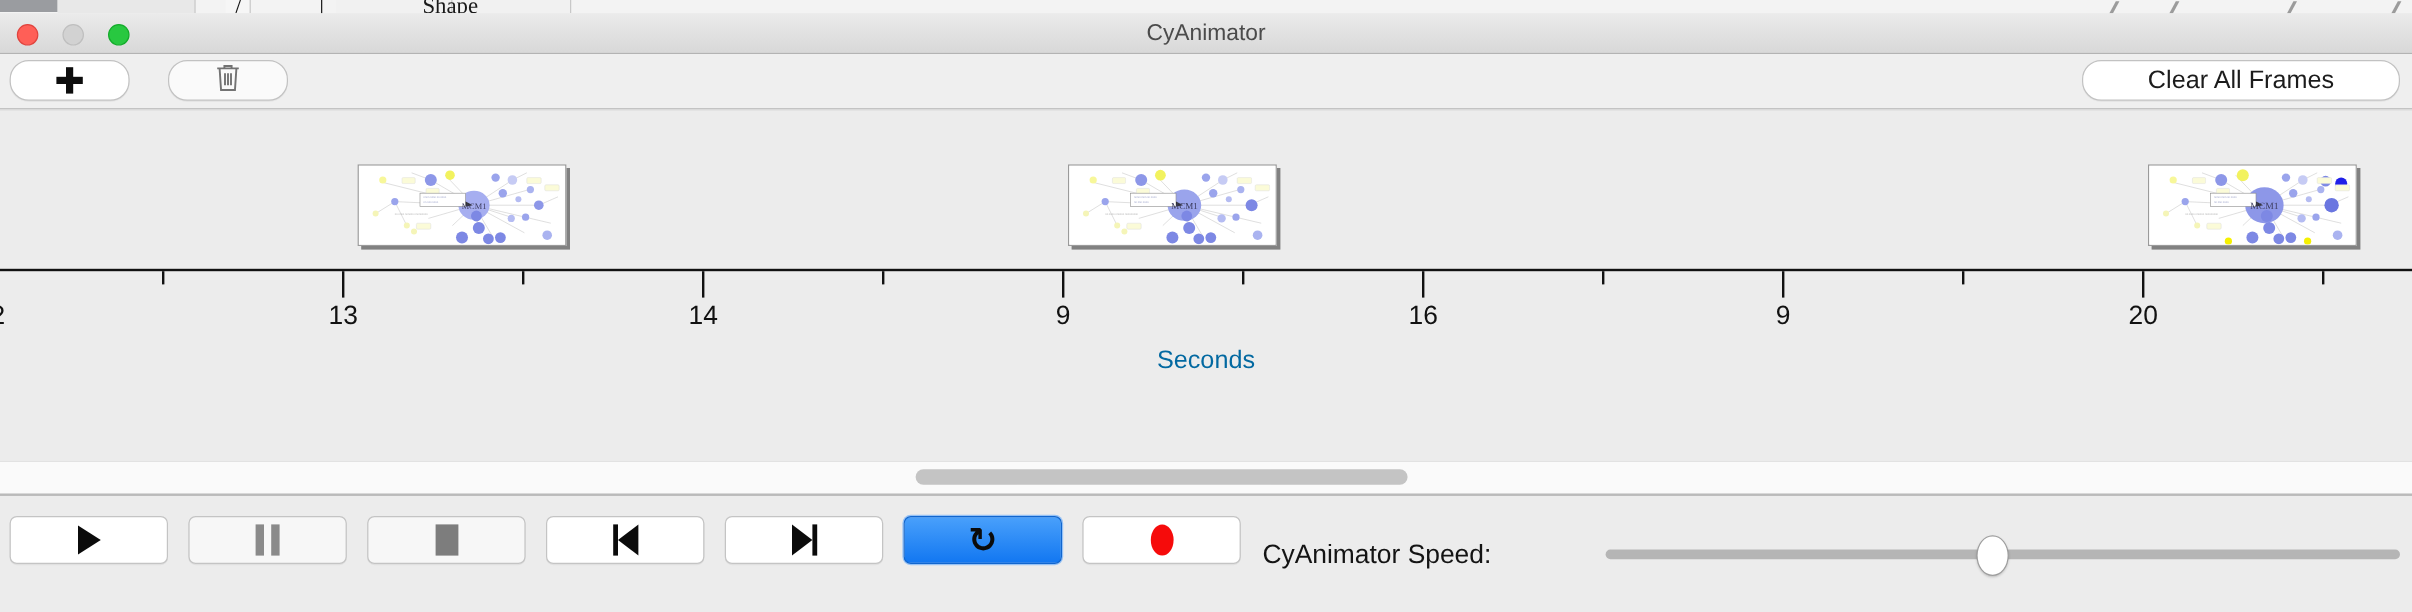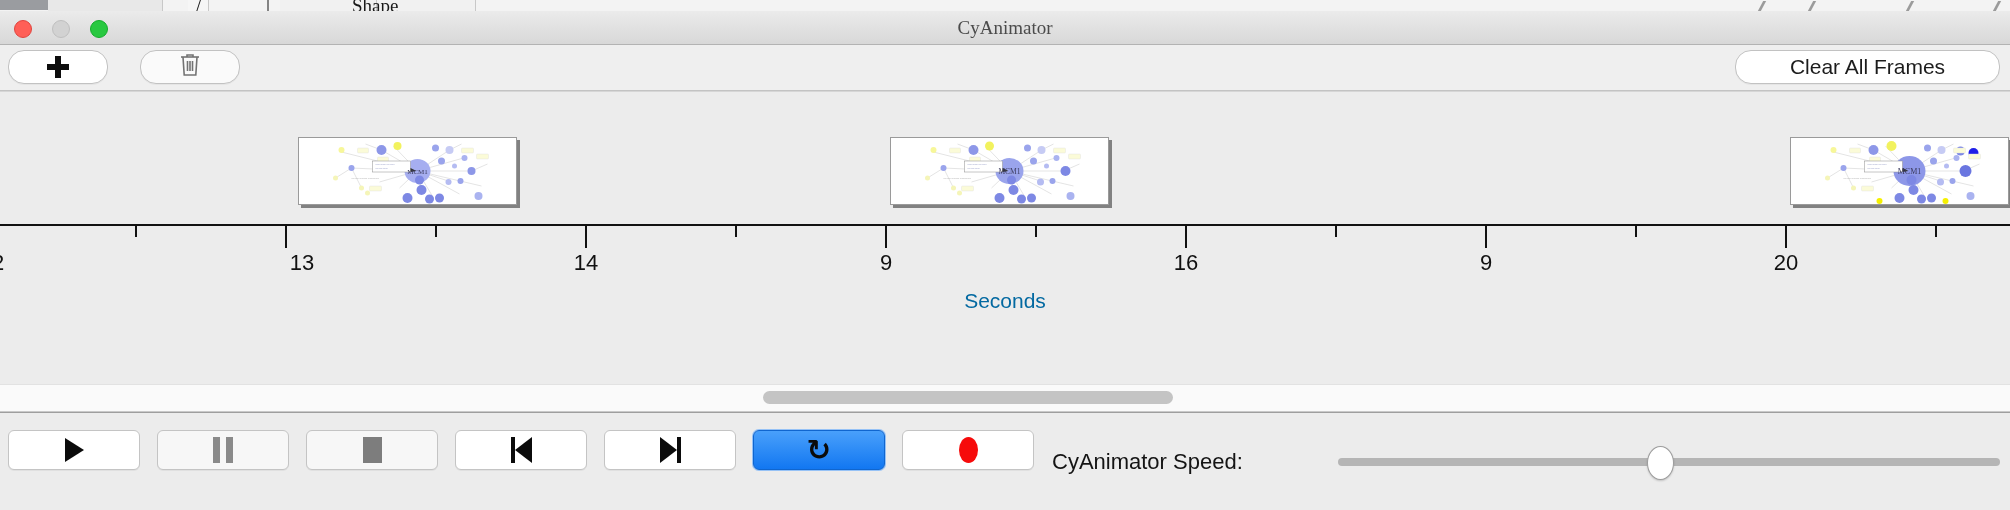--- a/index.html
+++ b/index.html
@@ -76,21 +76,20 @@
     background: #ececec;
     overflow: hidden;
   }
 
   
   #titlebar {
     position: relative;
     height: 33px;
     background: linear-gradient(to bottom, #ebebeb 0%, #d8d8d8 100%);
     border-bottom: 1px solid #b3b3b3;
-    font-family: Liberation Serif, serif;
   }
   .traffic {
     position: absolute;
     top: 9px;
     width: 16px; height: 16px;
     border-radius: 50%;
   }
   .traffic.close  { left: 14px;  background: #ff5f57; border: 1px solid #e0443e; }
   .traffic.min    { left: 52px;  background: #d2d2d2; border: 1px solid #bfbfbf; }
   .traffic.max    { left: 90px;  background: #28c840; border: 1px solid #14ac2b; }
@@ -169,21 +168,20 @@
   
   .frame-thumb {
     position: absolute;
     top: 46px;
     width: 172px;
     height: 66px;
     background: #ffffff;
     border: 1px solid #9a9a9a;
     box-shadow: 3px 3px 0 rgba(110,110,110,0.85);
     overflow: hidden;
-    padding-left: 45px;
   }
   .thumb-canvas {
     position: absolute;
     left: 0; top: 0;
     width: 100%; height: 100%;
   }
 
   
   #ruler {
     position: absolute;
@@ -548,21 +546,21 @@
       <div class="tick minor" style="left:1935px;"></div>
 
       <div class="tick major" style="left:285px;"></div>
       <div class="tick major" style="left:585px;"></div>
       <div class="tick major" style="left:885px;"></div>
       <div class="tick major" style="left:1185px;"></div>
       <div class="tick major" style="left:1485px;"></div>
       <div class="tick major" style="left:1785px;"></div>
 
       <div class="tick-label" style="left:-8px;">12</div>
-      <div class="tick-label" style="left:286px;margin-left:16px;">13</div>
+      <div class="tick-label" style="left:286px;">13</div>
       <div class="tick-label" style="left:586px;">14</div>
       <div class="tick-label" style="left:886px;">9</div>
       <div class="tick-label" style="left:1186px;">16</div>
       <div class="tick-label" style="left:1486px;">9</div>
       <div class="tick-label" style="left:1786px;">20</div>
     </div>
 
     <div id="ruler-axis-label">Seconds</div>
 
     <div id="hscroll-zone">

